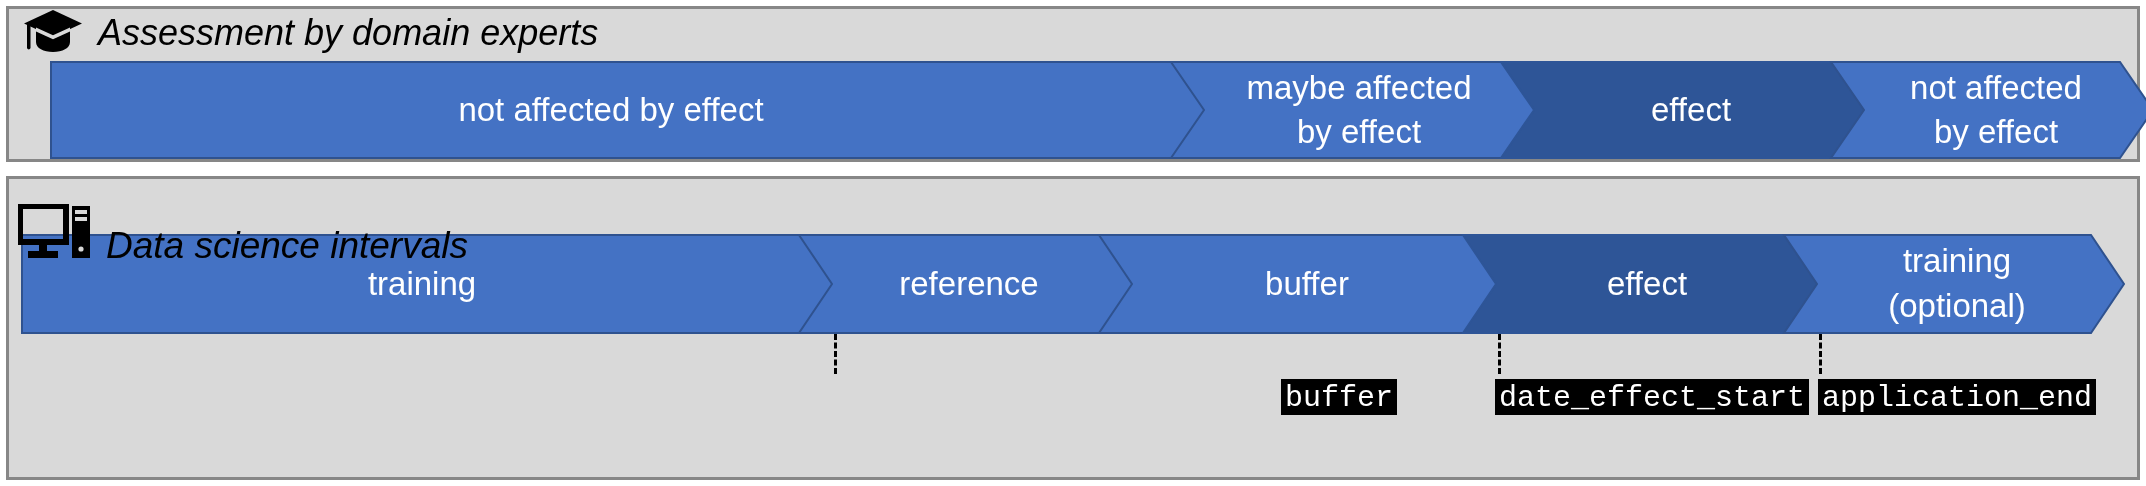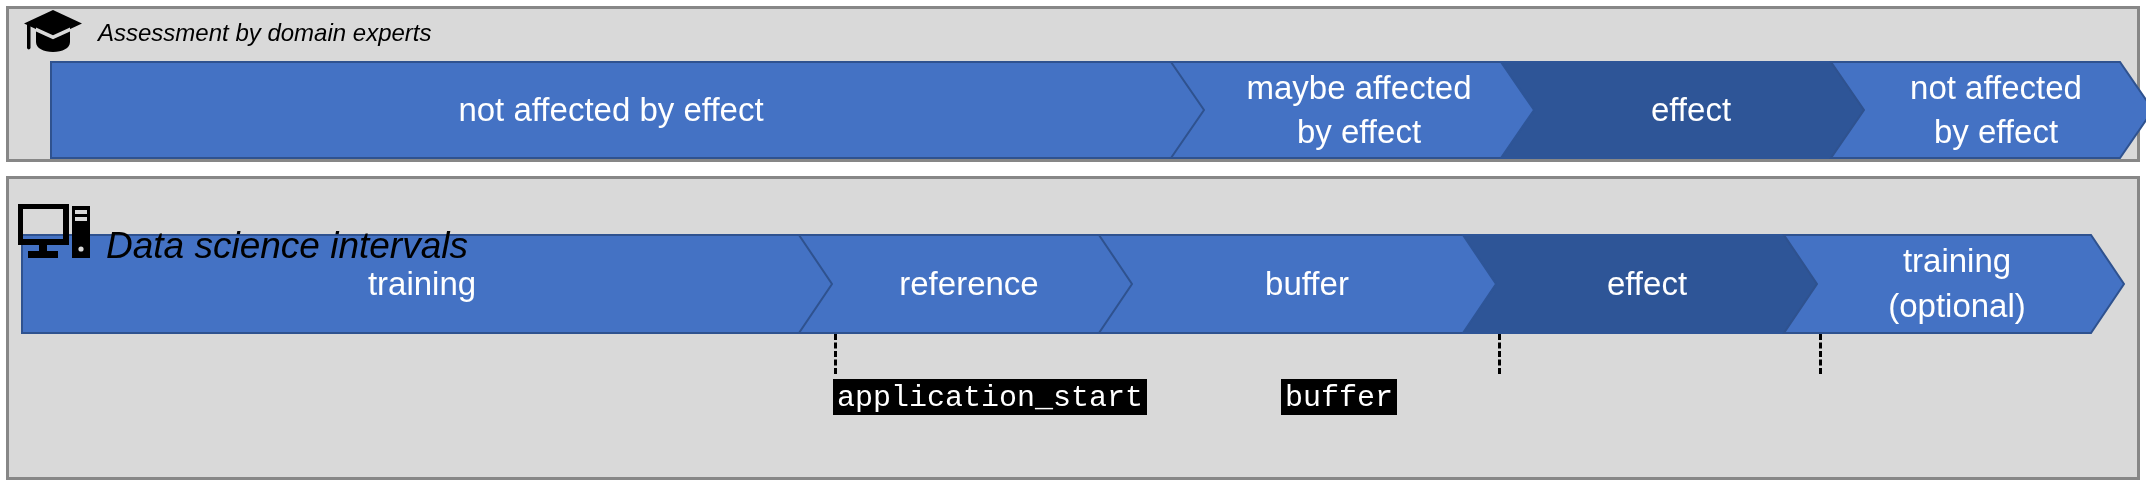--- a/index.html
+++ b/index.html
@@ -20,21 +20,21 @@
   #panel-experts{left:6px;  top:6px;   width:2134px;height:156px;}
   #panel-intervals{left:6px;top:176px; width:2134px;height:304px;}
 
   
   .caption-row{position:absolute;display:flex;align-items:center;gap:14px;}
   #caption-experts{left:22px;top:9px;height:48px;}
   #caption-intervals{left:18px;top:205px;height:58px;}
 
   .caption-text{
     font-style:italic;
-    font-size:24px;
+    font-size:36px;
     color:#000000;
     white-space:nowrap;
     line-height:1;
   }
   #caption-intervals .caption-text{font-size:37px;margin-top:22px;}
 
   .icon{display:block;flex:0 0 auto;}
 
   
   .band{position:absolute;}
@@ -158,22 +158,23 @@
 
       <text class="seg-label" x="1935" y="28">training</text>
       <text class="seg-label" x="1935" y="73">(optional)</text>
     </svg>
   </div>
 
   <div class="leader" style="left:834px;top:334px;height:40px;"></div>
   <div class="leader" style="left:1498px;top:334px;height:40px;"></div>
   <div class="leader" style="left:1819px;top:334px;height:40px;"></div>
 
-  <div class="chip" style="left:833px;top:379px;">application_start</div>
   <div class="chip" style="left:1281px;top:379px;">buffer</div>
+  <div class="chip" style="left:1495px;top:379px;">date_effect_start</div>
+  <div class="chip" style="left:1818px;top:379px;">application_end</div>
 
   <div class="caption-row" id="caption-intervals">
     <span class="icon">
       <svg width="74" height="56" viewBox="0 0 74 56" xmlns="http://www.w3.org/2000/svg">
 
         <rect x="2" y="2" width="46" height="36" fill="none" stroke="#000000" stroke-width="6"></rect>
         <rect x="21" y="38" width="8" height="9" fill="#000000"></rect>
         <rect x="10" y="47" width="30" height="7" fill="#000000"></rect>
 
         <rect x="54" y="2" width="18" height="52" fill="#000000"></rect>

